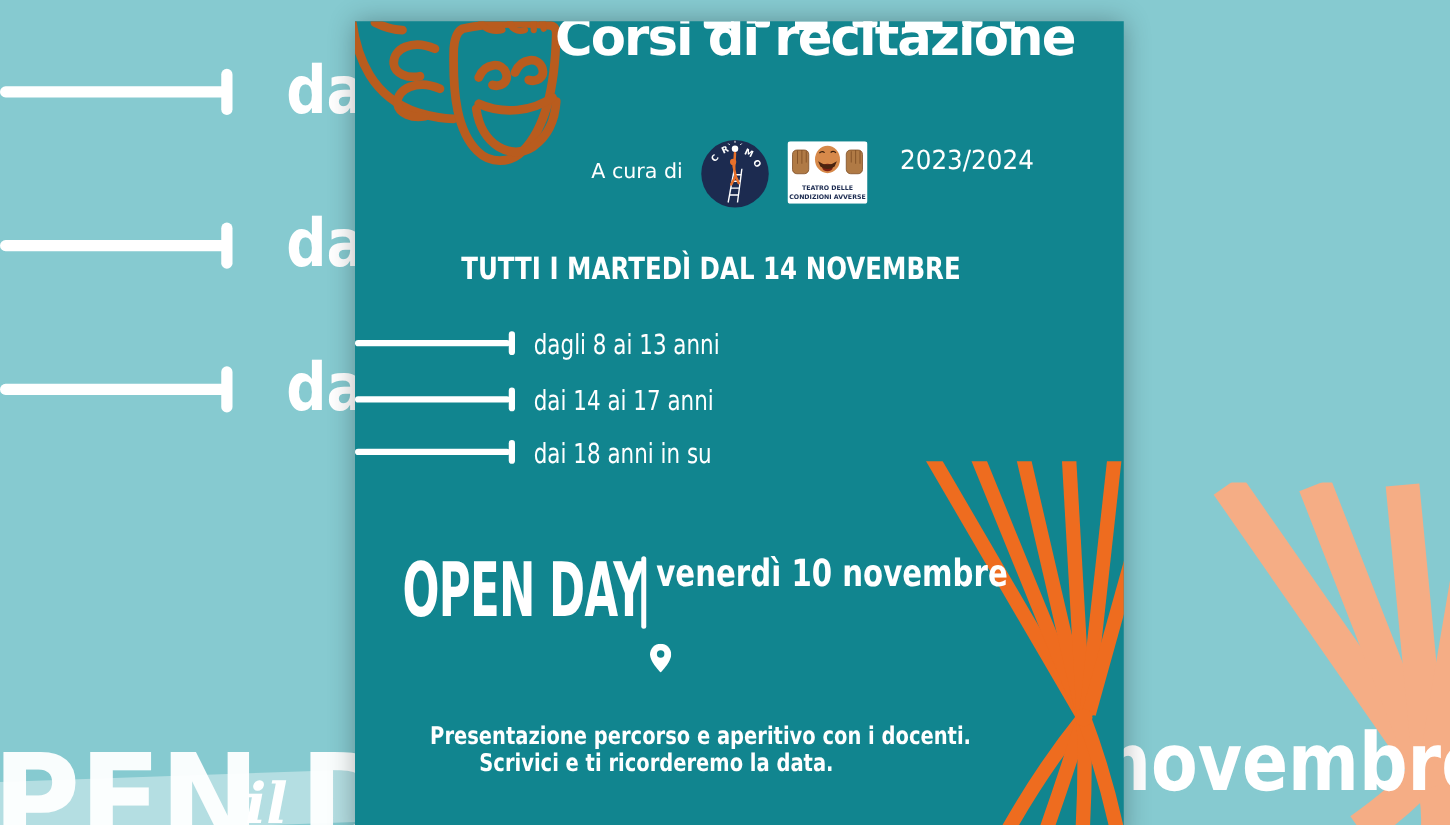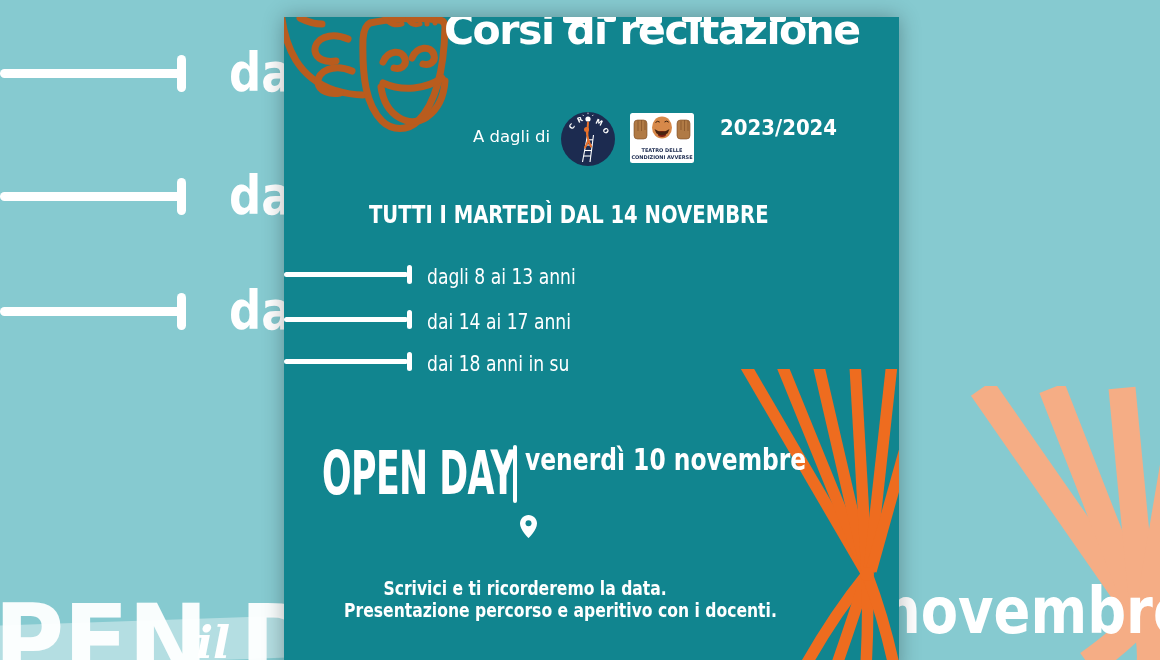--- a/index.html
+++ b/index.html
@@ -18,21 +18,21 @@
   .bg-novembre{position:absolute;left:882px;top:574px;font-size:64px;font-weight:bold;color:#fff;
                white-space:nowrap;z-index:3;}
   .bg-fan{position:absolute;left:930px;top:386px;z-index:1;}
   
   .poster{position:absolute;left:284px;top:17px;width:591px;height:660px;background:#11858f;
           box-shadow:0 0 20px rgba(0,0,0,.30);overflow:hidden;z-index:10;color:#fff;padding-left:24px;}
   .frag{position:absolute;top:0;background:#fff;border-radius:0 0 3px 3px;}
   .title{position:absolute;left:160px;top:-8px;font-size:41px;font-weight:bold;letter-spacing:-1.5px;
          line-height:43px;white-space:nowrap;}
   .credits-label{position:absolute;left:189px;top:110px;font-size:16.5px;}
-  .season{position:absolute;left:436px;top:99px;font-size:21px;font-weight:bold;}
+  .season{position:absolute;left:436px;top:99px;font-size:21px;}
   .heading{position:absolute;left:35px;top:183px;width:420px;font-size:24.5px;
            font-weight:bold;white-space:nowrap;}
   .age-line{position:absolute;left:0;width:124px;height:4.5px;background:#fff;border-radius:3px;}
   .age-tick{position:absolute;left:123px;width:5px;height:19px;background:#fff;border-radius:3px;}
   .age-label{position:absolute;left:143px;font-size:22px;white-space:nowrap;}
   .openday{position:absolute;left:38px;top:428px;font-size:60px;font-weight:bold;letter-spacing:-1px;
            white-space:nowrap;transform:scaleX(.58);transform-origin:left center;line-height:56px;}
   .divider{position:absolute;left:229px;top:428px;width:4px;height:58px;background:#fff;border-radius:2px;}
   .datetime{position:absolute;left:241px;top:430px;font-size:30px;font-weight:bold;line-height:26px;}
   .loc-text{position:absolute;left:258px;top:500px;font-size:19px;}
@@ -117,21 +117,21 @@
       <div class="frag" style="left:398px;width:20px;height:5px"></div>
       <div class="frag" style="left:440px;width:30px;height:7px"></div>
       <div class="frag" style="left:486px;width:16px;height:5px"></div>
       <div class="frag" style="left:516px;width:12px;height:6px"></div>
     </div>
 
     <div class="title">
       <div>Corsi di recitazione</div>
     </div>
 
-    <div class="credits-label">A dagli di</div>
+    <div class="credits-label">A cura di</div>
 
     <svg style="position:absolute;left:276px;top:93px" width="56" height="59" viewBox="0 0 56 59">
       <circle cx="28" cy="29" r="27" fill="#1c2b50"></circle>
       <g fill="#fff" font-size="7" font-weight="bold" font-family="DejaVu Sans, sans-serif">
         <text x="12" y="20" transform="rotate(-50 12 20)">C</text>
         <text x="18.5" y="13" transform="rotate(-25 18.5 13)">R</text>
         <text x="35" y="13" transform="rotate(25 35 13)">M</text>
         <text x="42" y="20" transform="rotate(50 42 20)">O</text>
       </g>
 
@@ -227,19 +227,19 @@
     <div class="datetime">
       <div><span class="sx">venerdì 10 novembre</span></div>
     </div>
 
     <svg class="pin" width="17" height="23" viewBox="0 0 17 23">
       <path fill="#fff" d="M8.5 0C3.8 0 0 3.8 0 8.4c0 6.3 8.5 14.6 8.5 14.6s8.5-8.3 8.5-14.6C17 3.8 13.2 0 8.5 0z"></path>
       <circle cx="8.5" cy="8.2" r="3" fill="#11858f"></circle>
     </svg>
 
     <div class="note">
+      <div><span class="sxc">Presentazione percorso e aperitivo con i docenti.</span></div>
       <div><span class="sxc">Scrivici e ti ricorderemo la data.</span></div>
-      <div><span class="sxc">Presentazione percorso e aperitivo con i docenti.</span></div>
     </div>
 
   </div>
 
 </div>
 
 </body></html>

